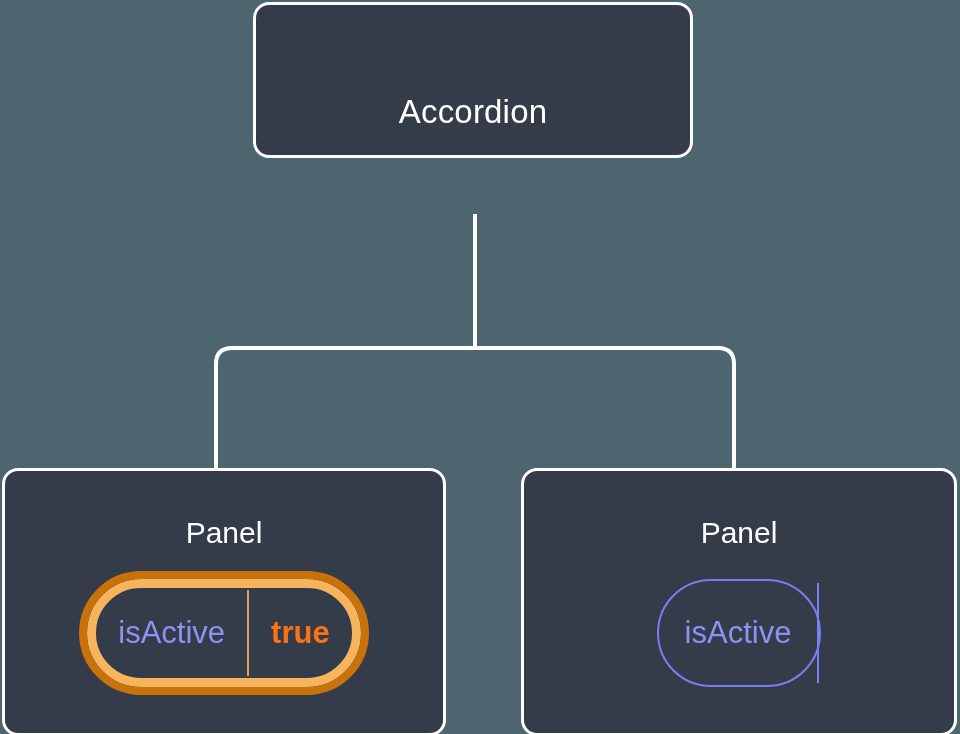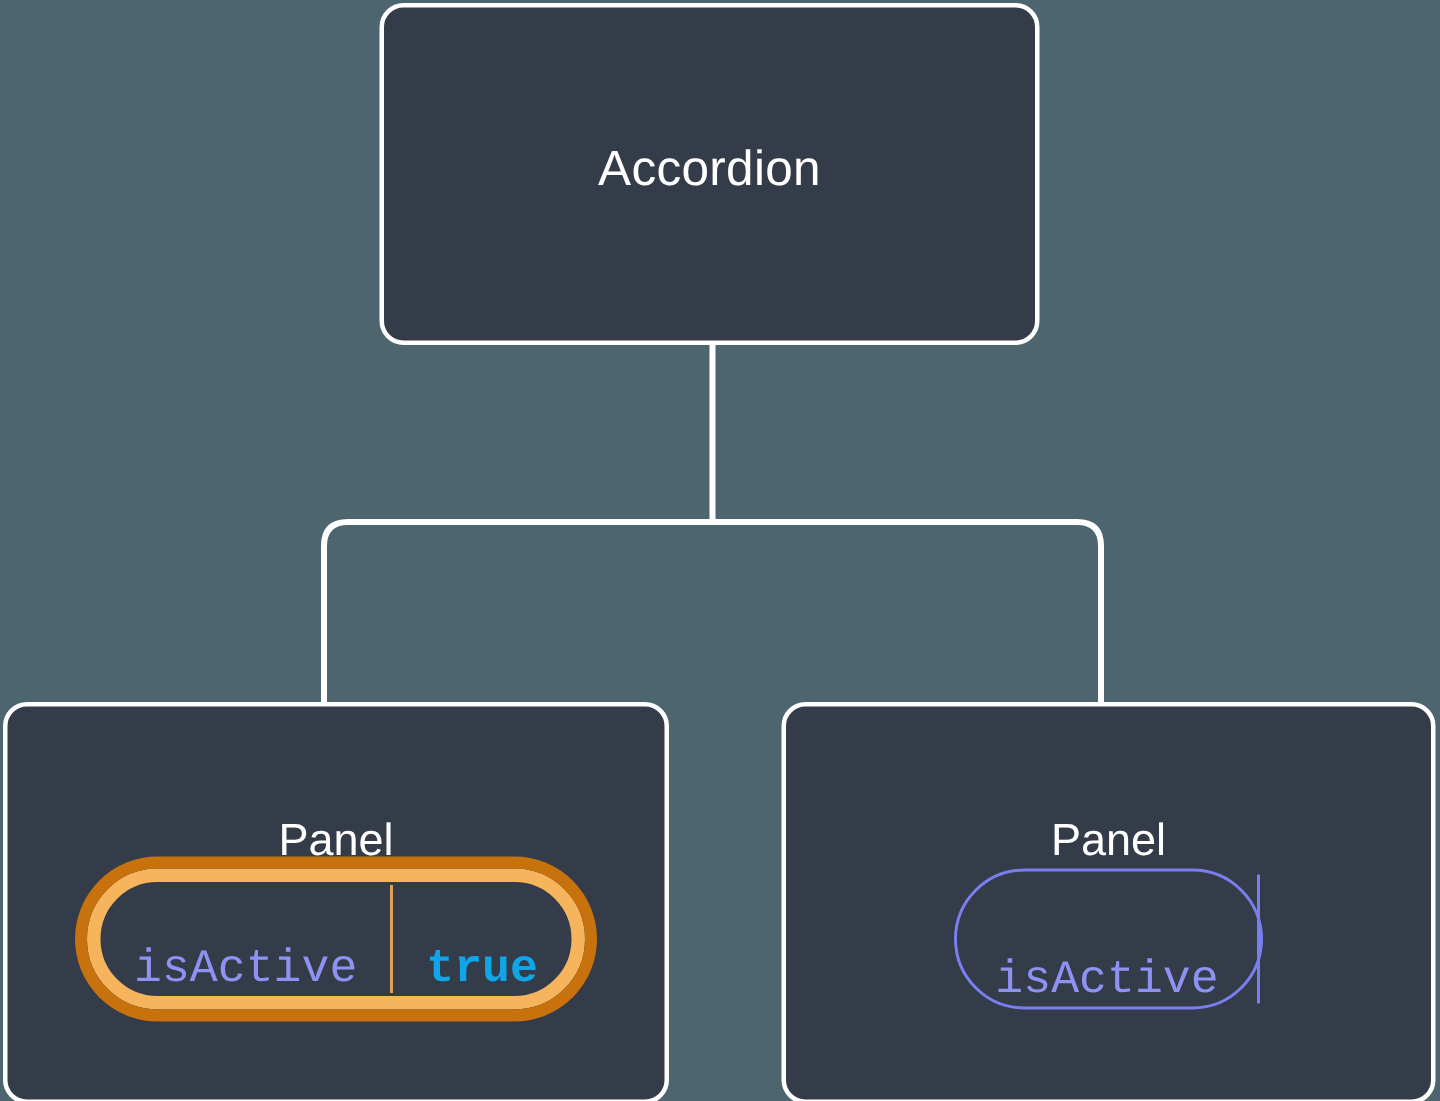--- a/index.html
+++ b/index.html
@@ -37,21 +37,21 @@
     border: 3px solid #ffffff;
     border-radius: 16px;
     box-sizing: border-box;
   }
 
   
   #node-root {
     left: 253px;
     top: 2px;
     width: 440px;
-    height: 228px;
+    height: 156px;
   }
   .root-title {
     position: absolute;
     left: 0;
     right: 0;
     top: 88px;
     text-align: center;
     color: #ffffff;
     font-size: 33px;
     line-height: 38px;
@@ -68,41 +68,39 @@
 
   .panel-title {
     position: absolute;
     left: 0;
     right: 0;
     top: 45px;
     text-align: center;
     color: #ffffff;
     font-size: 30px;
     line-height: 34px;
-    margin-top: 28px;
   }
 
   
   .pill-wrap {
     position: absolute;
     top: 108px;
     left: 0;
     right: 0;
     display: flex;
     justify-content: center;
   }
 
   .pill {
     position: relative;
     display: flex;
-    align-items: flex-end;
+    align-items: center;
     box-sizing: border-box;
     border-radius: 999px;
-    height: 94px;
-    font-family: Liberation Mono, monospace;
+    height: 108px;
   }
 
   
   .pill.plain {
     border: 2px solid #7a7ff0;
   }
   .pill.plain .pill-key,
   .pill.plain .pill-val {
     color: #8e92f2;
     font-size: 31px;
@@ -118,21 +116,21 @@
     outline: 8px solid #c8720e;
     outline-offset: 0px;
     box-shadow: 0 0 0 0 rgba(0,0,0,0);
   }
   .pill.highlight .pill-key {
     color: #8e92f2;
     font-size: 31px;
     font-weight: normal;
   }
   .pill.highlight .pill-val {
-    color: #0ea5e9;
+    color: #f97316;
     font-size: 31px;
     font-weight: bold;
   }
   .pill.highlight .pill-divider {
     background: #e0a055;
   }
 
   .pill-cell {
     display: flex;
     align-items: center;

